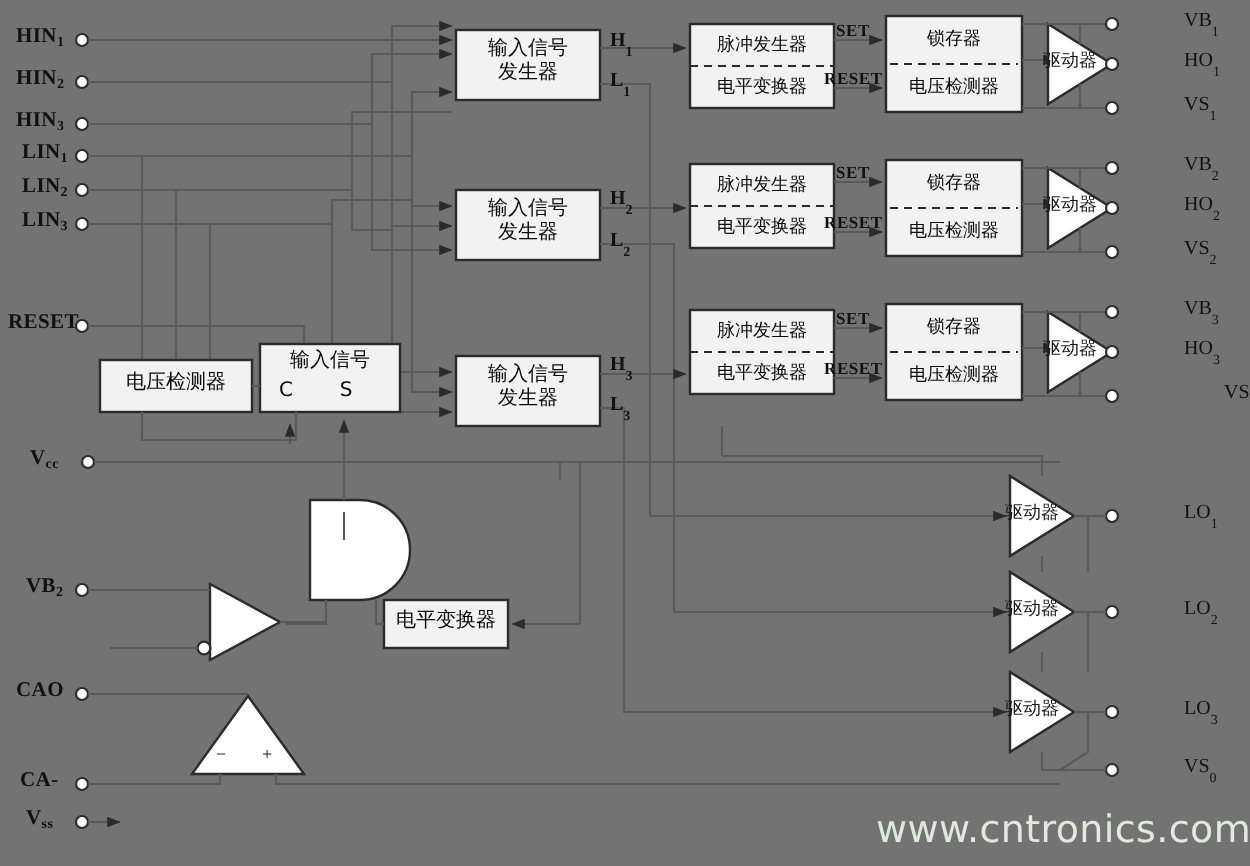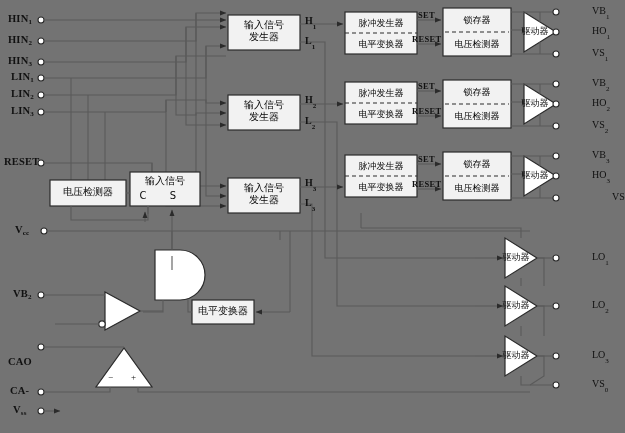--- a/index.html
+++ b/index.html
@@ -315,21 +315,21 @@
 
   <div class="lbl bold" style="left:8px; top:13px;">HIN<sub>1</sub></div>
   <div class="lbl bold" style="left:8px; top:34px;">HIN<sub>2</sub></div>
   <div class="lbl bold" style="left:8px; top:55px;">HIN<sub>3</sub></div>
   <div class="lbl bold" style="left:11px; top:71px;">LIN<sub>1</sub></div>
   <div class="lbl bold" style="left:11px; top:88px;">LIN<sub>2</sub></div>
   <div class="lbl bold" style="left:11px; top:105px;">LIN<sub>3</sub></div>
   <div class="lbl bold" style="left:4px; top:156px;">RESET</div>
   <div class="lbl bold" style="left:15px; top:224px;">V<sub>cc</sub></div>
   <div class="lbl bold" style="left:13px; top:288px;">VB<sub>2</sub></div>
-  <div class="lbl bold" style="left:8px; top:356px;">CAO</div>
+  <div class="lbl bold" style="left:8px; top:340px;">CAO</div>
   <div class="lbl bold" style="left:10px; top:385px;">CA-</div>
   <div class="lbl bold" style="left:13px; top:404px;">V<sub>ss</sub></div>
 
   <div class="cn" style="left:228px; top:19px; width:72px;">
     <span>输入信号</span><br>
     <span>发生器</span>
   </div>
   <div class="cn" style="left:228px; top:99px; width:72px;">
     <span>输入信号</span><br>
     <span>发生器</span>
@@ -393,14 +393,15 @@
   <div class="pinlbl" style="left:592px; top:169px;">HO<sub>3</sub></div>
   <div class="pinlbl" style="left:612px; top:191px;">VS<sub>3</sub></div>
   <div class="pinlbl" style="left:592px; top:251px;">LO<sub>1</sub></div>
   <div class="pinlbl" style="left:592px; top:299px;">LO<sub>2</sub></div>
   <div class="pinlbl" style="left:592px; top:349px;">LO<sub>3</sub></div>
   <div class="pinlbl" style="left:592px; top:378px;">VS<sub>0</sub></div>
 
   <div class="polarity" style="left:108px; top:372px;">−</div>
   <div class="polarity" style="left:131px; top:372px;">+</div>
 
+  <div id="watermark">www.cntronics.com</div>
 
 </div>
 
 </body></html>

